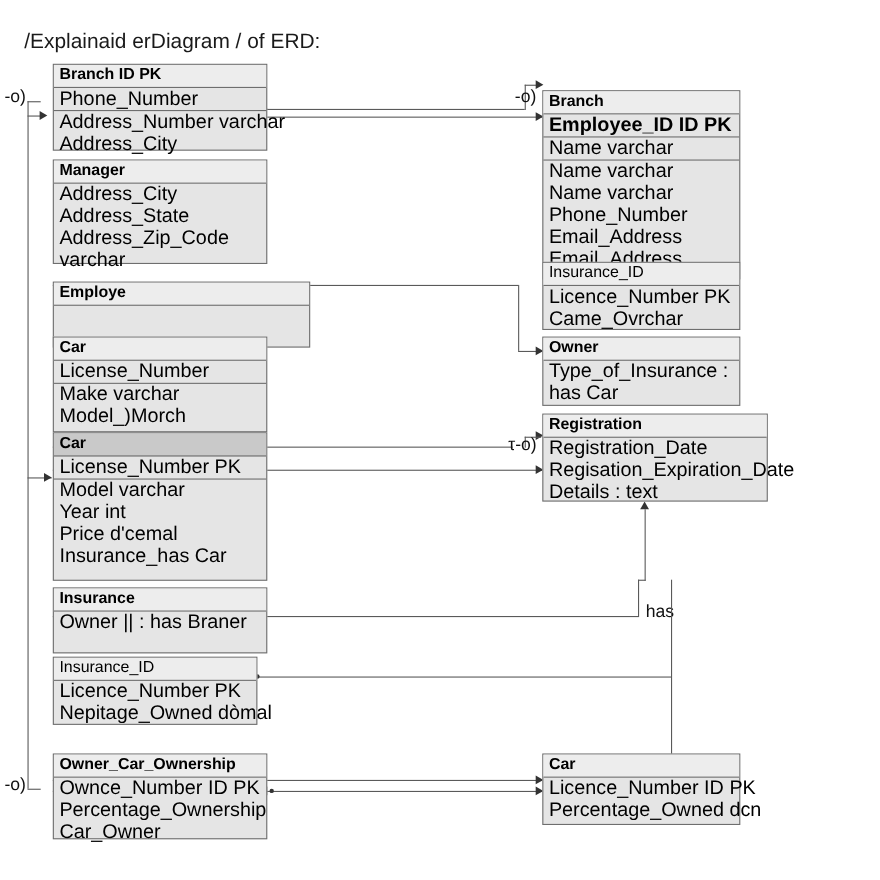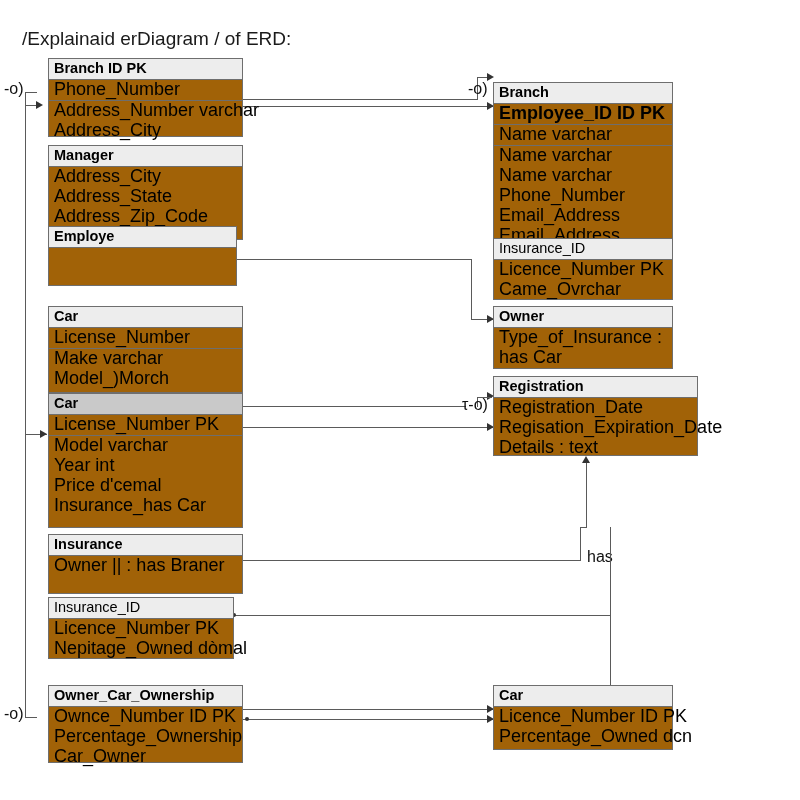--- a/index.html
+++ b/index.html
@@ -18,21 +18,21 @@
     font-size:19px;
     letter-spacing:0px;
     color:#1a1a1a;
     white-space:nowrap;
   }
 
   
   .entity{
     position:absolute;
     border:1px solid #6e6e6e;
-    background:#a16207;
+    background:#e5e5e5;
     box-sizing:border-box;
   }
   .ehead{
     font-size:14.5px;
     font-weight:bold;
     padding:1px 0 2px 5px;
     border-bottom:1px solid #6e6e6e;
     background:#ededed;
     line-height:17px;
     white-space:nowrap;
@@ -163,21 +163,21 @@
   </div>
 
   <div class="entity" style="left:48px;top:145px;width:195px;height:95px;">
     <div class="ehead">Manager</div>
     <div class="erow">Address_City</div>
     <div class="erow">Address_State</div>
     <div class="erow">Address_Zip_Code</div>
     <div class="erow">varchar</div>
   </div>
 
-  <div class="entity" style="left:48px;top:226px;width:189px;height:60px;">
+  <div class="entity" style="left:48px;top:256px;width:234px;height:60px;">
     <div class="ehead">Employe</div>
   </div>
 
   <div class="entity" style="left:48px;top:306px;width:195px;height:87px;">
     <div class="ehead">Car</div>
     <div class="erow sep">License_Number</div>
     <div class="erow">Make varchar</div>
     <div class="erow">Model_)Morch</div>
   </div>
 

